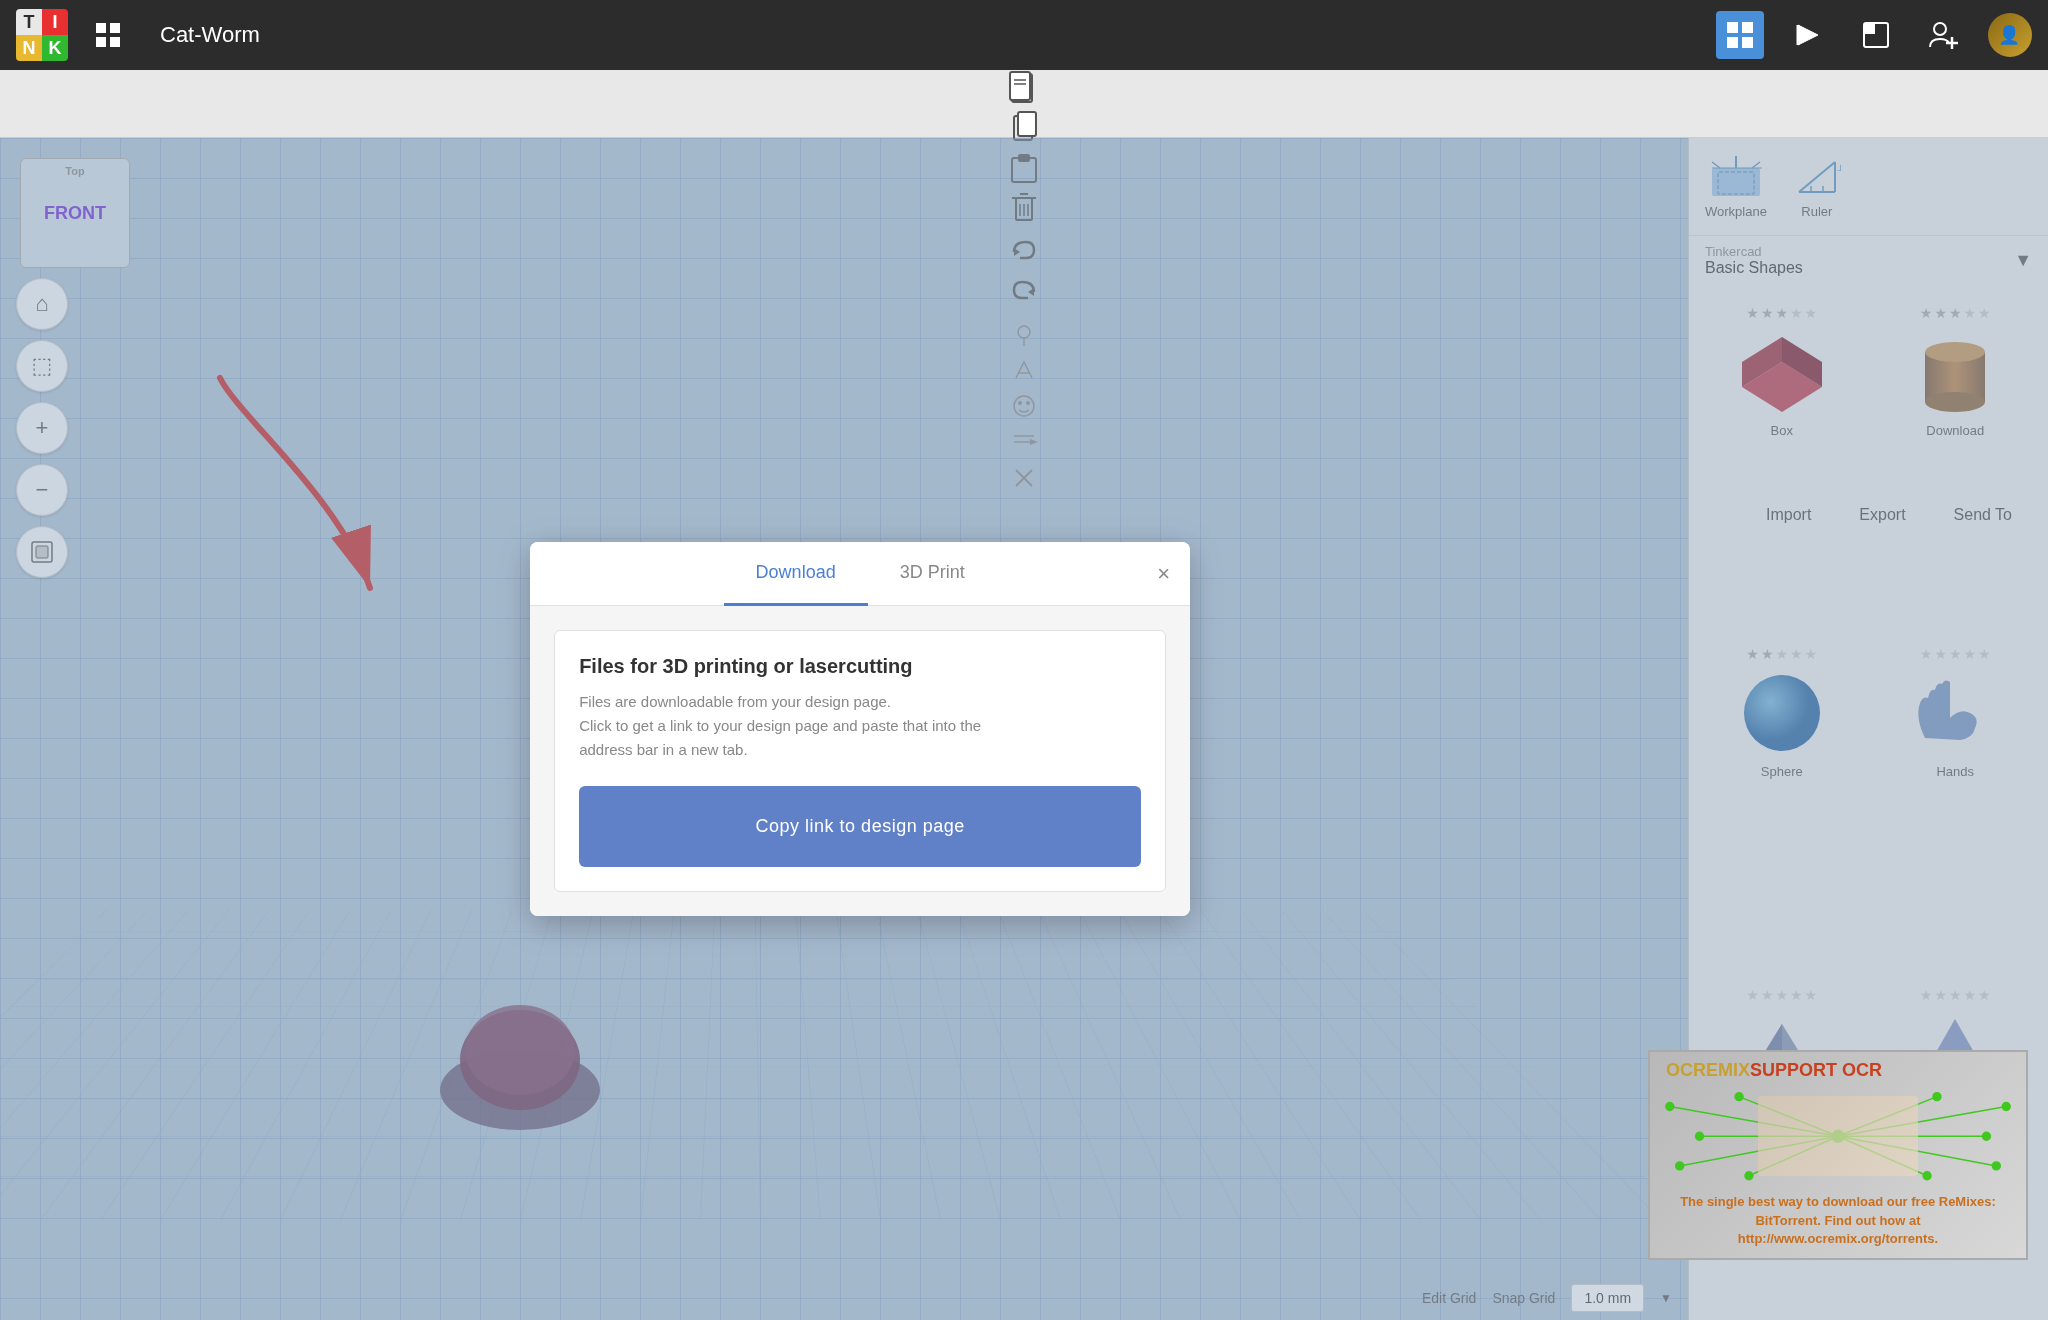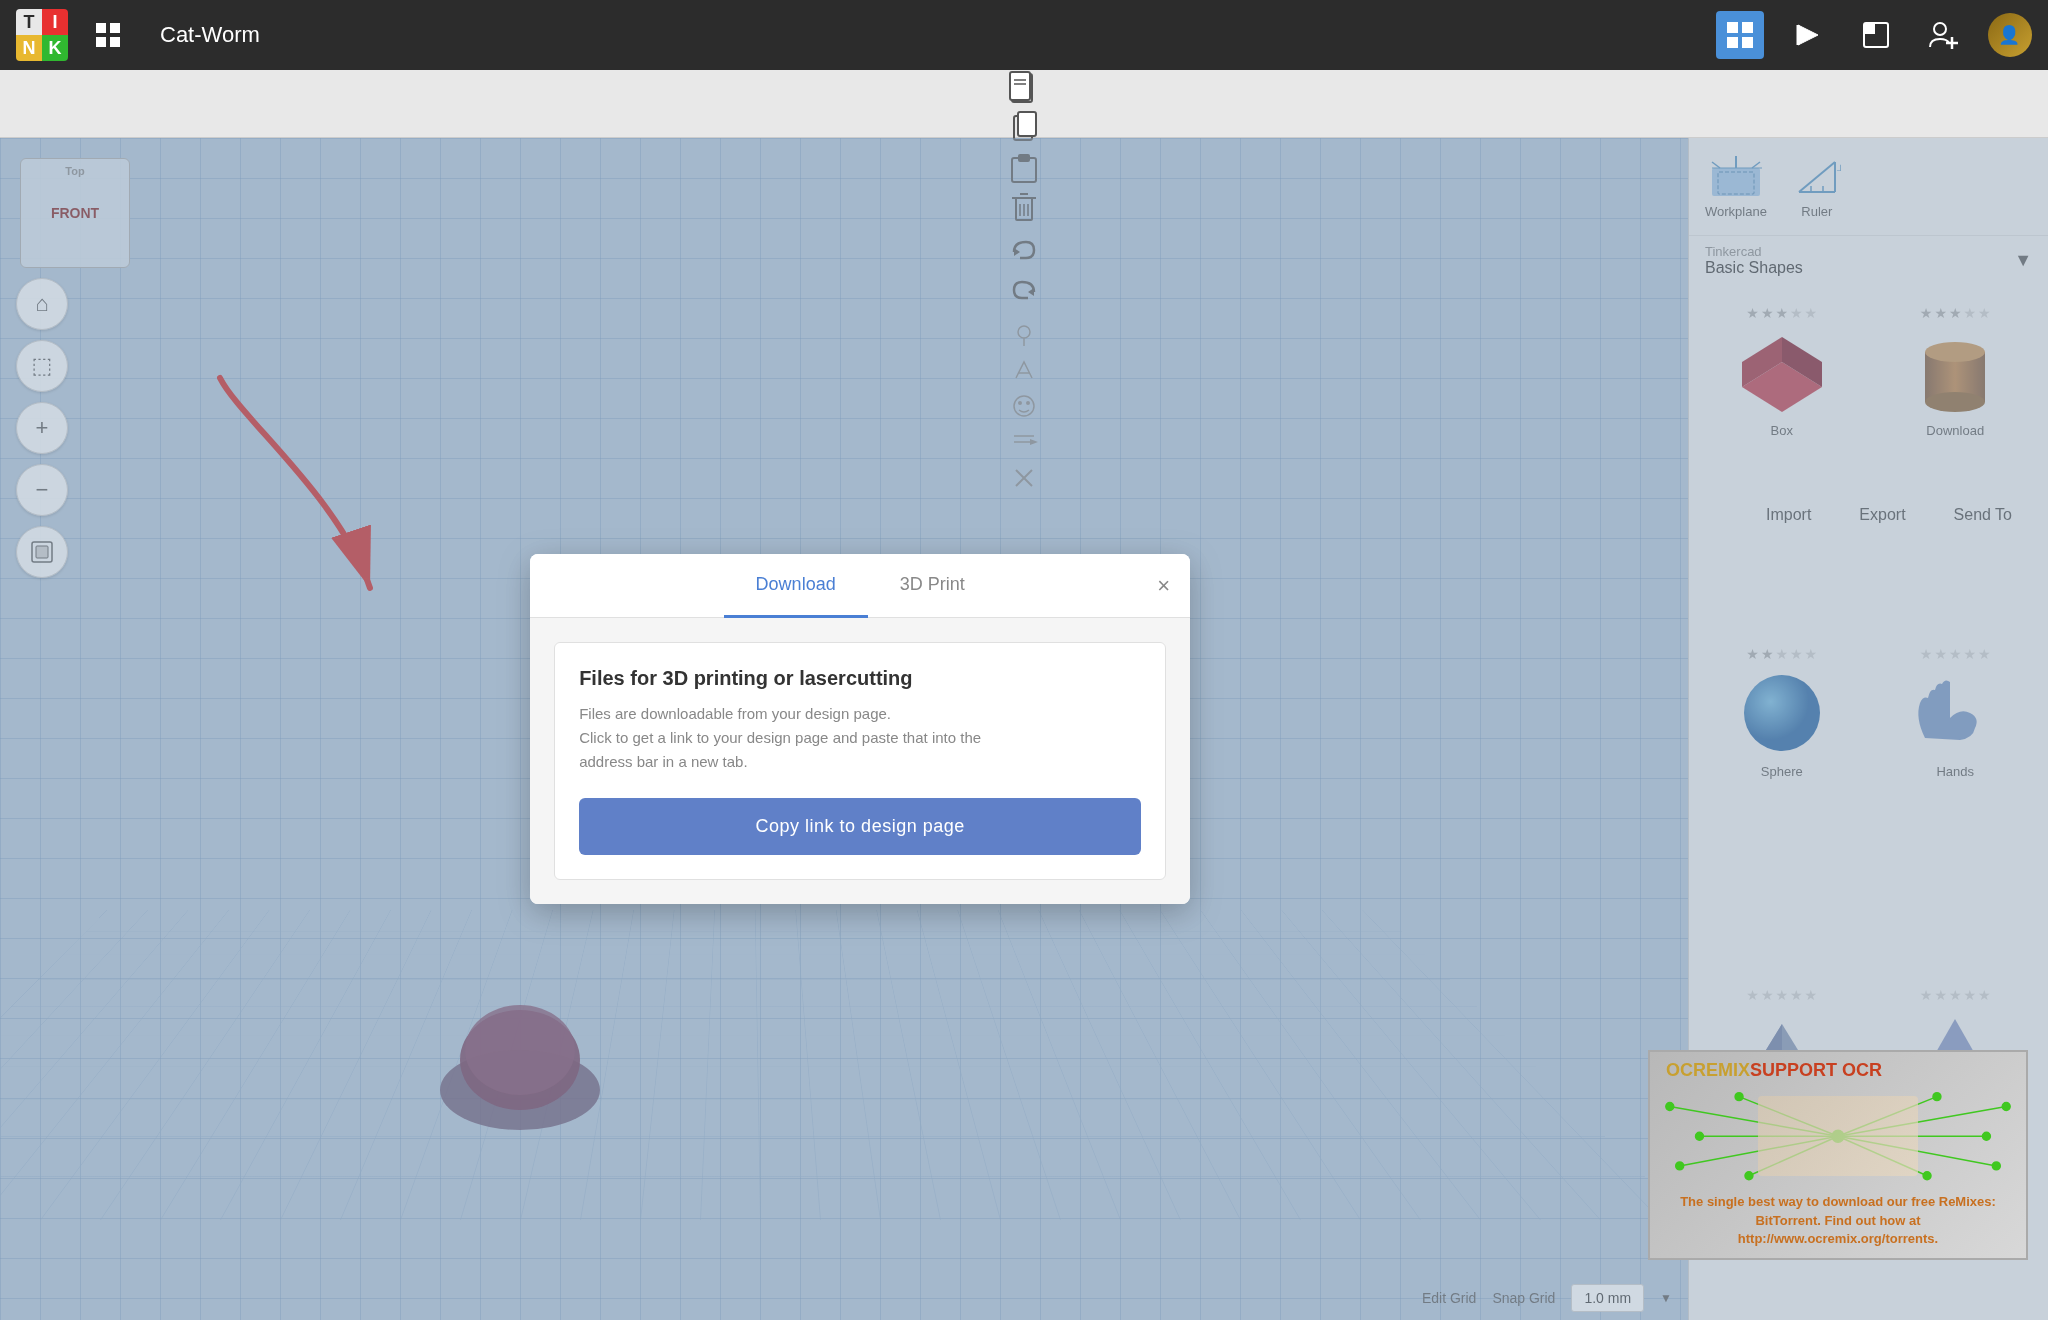--- a/index.html
+++ b/index.html
@@ -138,21 +138,21 @@
       font-size: 15px; font-weight: bold; color: #555;
       position: relative;
     }
     .cube-label-top {
       position: absolute; top: 6px; left: 50%; transform: translateX(-50%);
       font-size: 11px; color: #888;
     }
     .cube-label-front {
       position: absolute;
       top: 50%; left: 50%; transform: translate(-50%, -50%);
-      font-size: 14px; font-weight: bold; color: #7f1d1d;
+      font-size: 18px; font-weight: bold; color: #6d28d9;
     }
 
     
     #left-controls {
       position: absolute;
       left: 16px;
       top: 140px;
       display: flex; flex-direction: column; gap: 10px;
     }
     .ctrl-btn {
@@ -304,21 +304,21 @@
       margin-bottom: 12px;
     }
     #modal-description {
       font-size: 15px;
       color: #888;
       line-height: 1.6;
       margin-bottom: 24px;
     }
     #copy-link-btn {
       width: 100%;
-      padding: 18px;
+      padding: 30px;
       background: #6080c8;
       color: white;
       border: none;
       border-radius: 6px;
       font-size: 18px;
       cursor: pointer;
       letter-spacing: 0.5px;
     }
 
     

